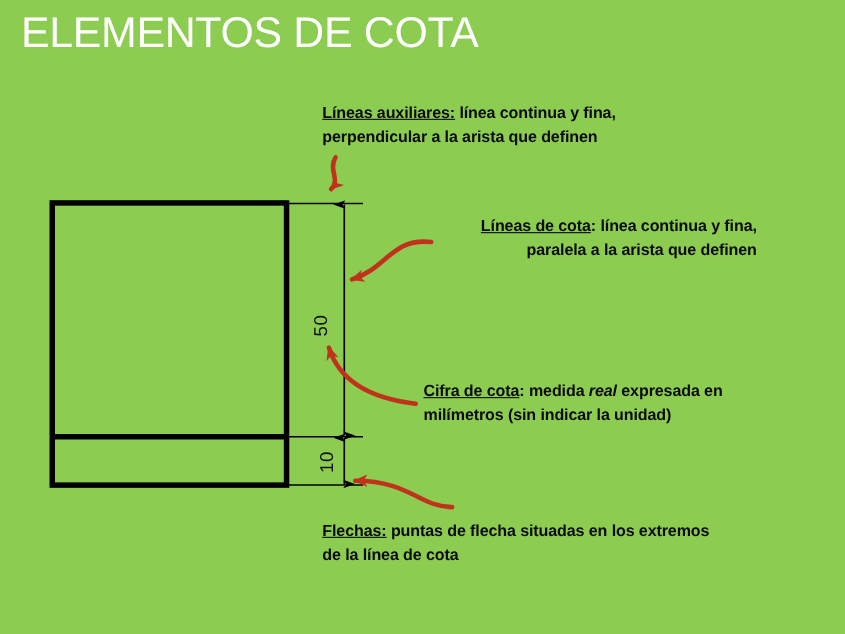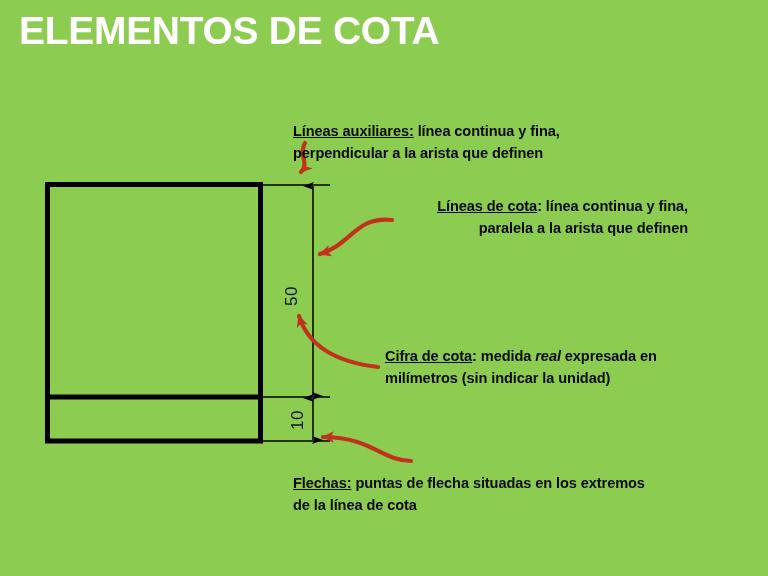--- a/index.html
+++ b/index.html
@@ -22,39 +22,39 @@
     height: 576px;
     background: #8ccd51;
   }
   #slide-title {
     position: absolute;
     left: 19px;
     top: 9px;
     width: 700px;
     color: #ffffff;
     font-size: 39px;
-    font-weight: bold;
+    font-weight: normal;
     letter-spacing: -0.3px;
     line-height: 1.15;
     white-space: nowrap;
   }
 
   
   .note {
     position: absolute;
     color: #0a0a0a;
     font-size: 14.6px;
     font-weight: bold;
     line-height: 21.5px;
     letter-spacing: -0.1px;
   }
   .note .u { text-decoration: underline; }
   .note .it { font-style: italic; }
 
-  #note-aux   { left: 293px; top: 93px;  width: 300px; margin-top: 28px; }
+  #note-aux   { left: 293px; top: 93px;  width: 300px; }
   #note-dim   { left: 388px; top: 196px; width: 300px; text-align: right; }
   #note-fig   { left: 385px; top: 346px; width: 300px; }
   #note-arrow { left: 293px; top: 473px; width: 360px; }
 
   
   #drawing {
     position: absolute;
     left: 0;
     top: 0;
     width: 768px;

